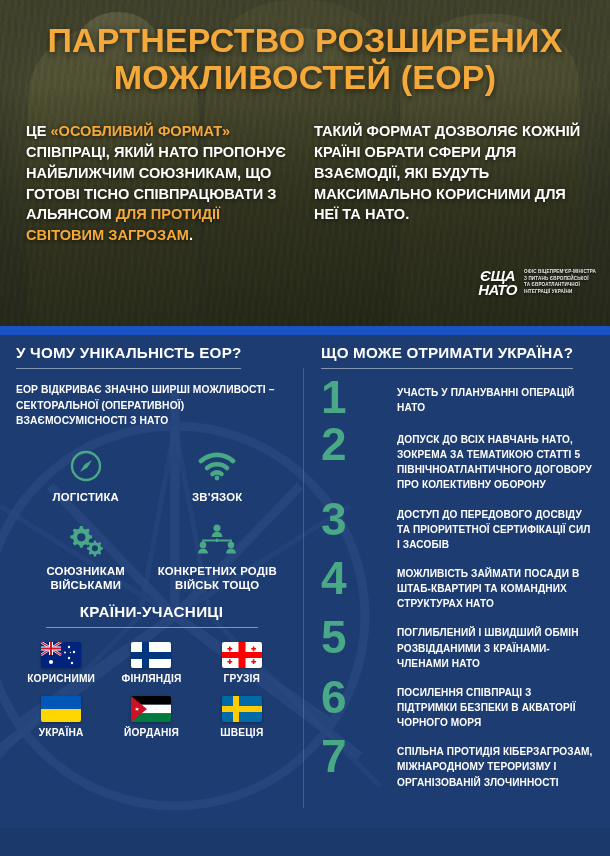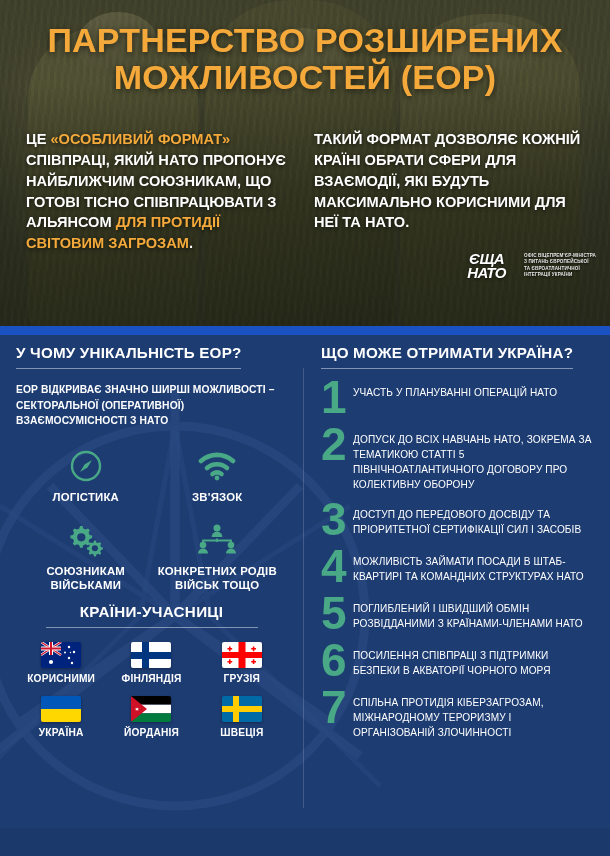--- a/index.html
+++ b/index.html
@@ -57,38 +57,38 @@
     font-weight: bold;
     text-align: center;
     letter-spacing: .2px;
     text-shadow: 0 2px 6px rgba(0,0,0,.55);
     padding: 0 6px;
   }
 
   .hero-cols {
     display: flex;
     gap: 18px;
-    margin-top: 34px;
+    margin-top: 26px;
     padding: 0 4px;
   }
   .hero-col { width: 50%; }
   .hero-col p {
     color: #ffffff;
     font-size: 14.6px;
     line-height: 1.42;
     font-weight: bold;
     text-shadow: 0 1px 4px rgba(0,0,0,.65);
   }
   .hl { color: #f4a93a; }
 
   
   .logo-row {
-    position: absolute; right: 14px; top: 252px;
+    position: absolute; right: 14px; top: 269px;
     z-index: 6;
-    display: flex; align-items: center; gap: 18px;
+    display: flex; align-items: flex-start; gap: 7px;
   }
   .logo-mark {
     color: #fff; font-weight: bold; font-size: 15px;
     line-height: .92; letter-spacing: -.5px;
     text-shadow: 0 1px 3px rgba(0,0,0,.7);
     font-style: italic;
     text-align:center;
   }
   .logo-mark span { display:block; }
   .logo-text {
@@ -183,22 +183,22 @@
   .num-item {
     display: flex; align-items: flex-start; gap: 5px;
     margin-bottom: 13px; min-height: 34px;
   }
   .num {
     color: #49a886; font-size: 46px; font-weight: bold;
     line-height: .72; width: 27px; flex: 0 0 27px;
     letter-spacing: -2px; margin-top: -3px;
   }
   .num-text {
-    color: #ffffff; font-size: 10.1px; font-weight: normal;
-    line-height: 1.5; padding-top: 1px; letter-spacing: .1px;
+    color: #ffffff; font-size: 10.1px; font-weight: bold;
+    line-height: 1.5; padding-top: 1px; letter-spacing: .1px; margin-left: 44px;
   }
 </style>
 </head>
 <body>
 
 <div class="page">
 
   <div class="hero">
     <div class="hero-photo">
       <div class="sold s1"></div>

